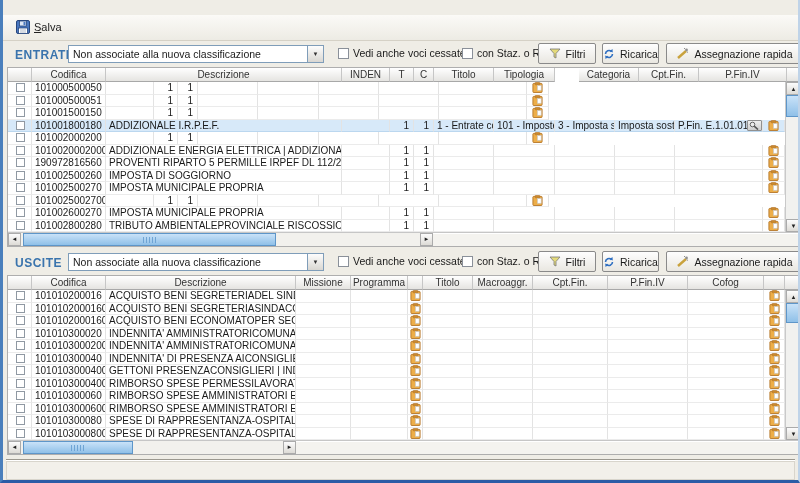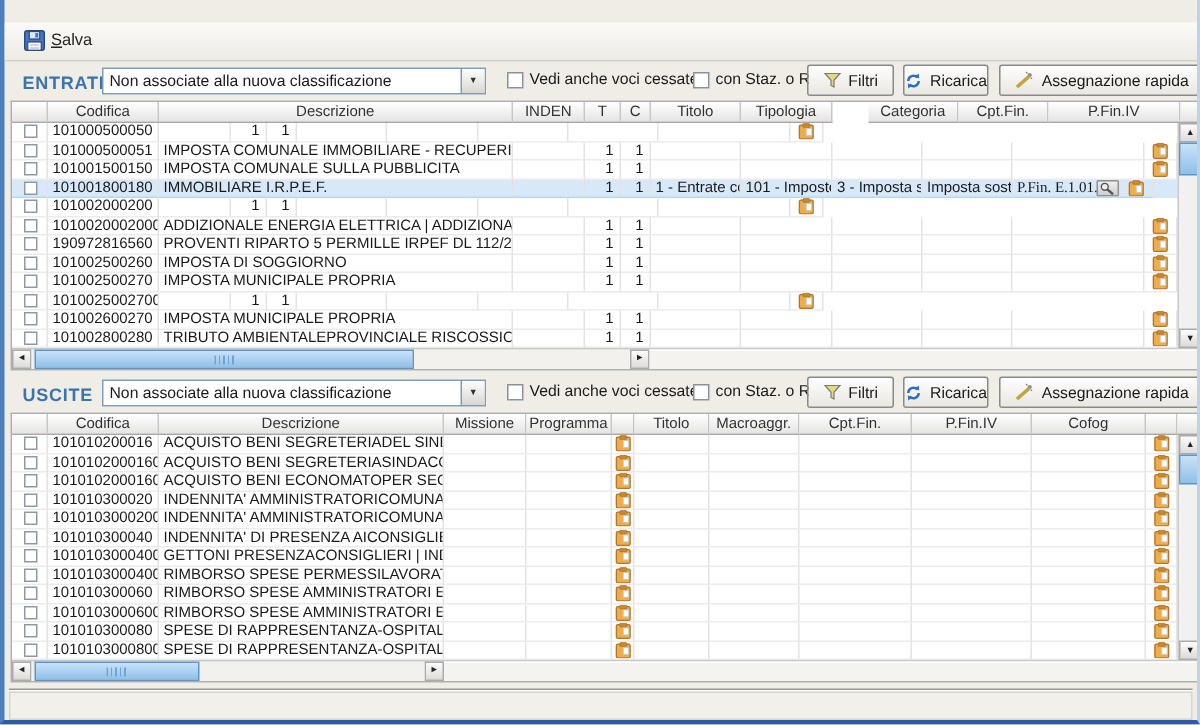--- a/index.html
+++ b/index.html
@@ -179,65 +179,63 @@
           <div class="gcell" style="width: 88px;"></div>
           <div class="gcell icell" style="width: 22px;"><span style="display: inline-block; margin-top: 0px;"><svg width="11" height="11" viewBox="0 0 11 12">
                 <rect x="0.5" y="1.5" width="10" height="10" rx="1" fill="#EDAE49" stroke="#B5762A"></rect>
                 <rect x="3" y="0.5" width="5" height="2.6" rx="0.5" fill="#C98A2E" stroke="#B5762A" stroke-width="0.7"></rect>
                 <rect x="5.5" y="4" width="4" height="5" fill="#FFFFFF" stroke="#C8C8C8" stroke-width="0.7"></rect>
               </svg></span></div>
         </div>
         <div class="grow">
           <div class="gcell" style="width: 24px;"><span class="cb"></span></div>
           <div class="gcell" style="width: 74px;">101000500051</div>
-          <div class="gcell" style="width: 236px;">IMPOSTA COMUNALE IMMOBILIARE - RECUPERI</div>
           <div class="gcell" style="width: 48px;"></div>
           <div class="gcell" style="width: 24px; text-align: right; padding-right: 4px;">1</div>
           <div class="gcell" style="width: 20px; text-align: right; padding-right: 4px;">1</div>
           <div class="gcell" style="width: 60px;"></div>
           <div class="gcell" style="width: 61px;"></div>
           <div class="gcell" style="width: 60px;"></div>
           <div class="gcell" style="width: 60px;"></div>
           <div class="gcell" style="width: 88px;"></div>
           <div class="gcell icell" style="width: 22px;"><span style="display: inline-block; margin-top: 0px;"><svg width="11" height="11" viewBox="0 0 11 12">
                 <rect x="0.5" y="1.5" width="10" height="10" rx="1" fill="#EDAE49" stroke="#B5762A"></rect>
                 <rect x="3" y="0.5" width="5" height="2.6" rx="0.5" fill="#C98A2E" stroke="#B5762A" stroke-width="0.7"></rect>
                 <rect x="5.5" y="4" width="4" height="5" fill="#FFFFFF" stroke="#C8C8C8" stroke-width="0.7"></rect>
               </svg></span></div>
         </div>
         <div class="grow">
           <div class="gcell" style="width: 24px;"><span class="cb"></span></div>
           <div class="gcell" style="width: 74px;">101001500150</div>
-          <div class="gcell" style="width: 236px;">IMPOSTA COMUNALE SULLA PUBBLICITA</div>
           <div class="gcell" style="width: 48px;"></div>
           <div class="gcell" style="width: 24px; text-align: right; padding-right: 4px;">1</div>
           <div class="gcell" style="width: 20px; text-align: right; padding-right: 4px;">1</div>
           <div class="gcell" style="width: 60px;"></div>
           <div class="gcell" style="width: 61px;"></div>
           <div class="gcell" style="width: 60px;"></div>
           <div class="gcell" style="width: 60px;"></div>
           <div class="gcell" style="width: 88px;"></div>
           <div class="gcell icell" style="width: 22px;"><span style="display: inline-block; margin-top: 0px;"><svg width="11" height="11" viewBox="0 0 11 12">
                 <rect x="0.5" y="1.5" width="10" height="10" rx="1" fill="#EDAE49" stroke="#B5762A"></rect>
                 <rect x="3" y="0.5" width="5" height="2.6" rx="0.5" fill="#C98A2E" stroke="#B5762A" stroke-width="0.7"></rect>
                 <rect x="5.5" y="4" width="4" height="5" fill="#FFFFFF" stroke="#C8C8C8" stroke-width="0.7"></rect>
               </svg></span></div>
         </div>
         <div class="grow sel">
           <div class="gcell" style="width: 24px;"><span class="cb"></span></div>
           <div class="gcell" style="width: 74px;">101001800180</div>
-          <div class="gcell" style="width: 236px;">IMMOBILIARE I.R.P.E.F.</div>
+          <div class="gcell" style="width: 236px;">ADDIZIONALE I.R.P.E.F.</div>
           <div class="gcell" style="width: 48px;"></div>
           <div class="gcell" style="width: 24px; text-align: right; padding-right: 4px;">1</div>
           <div class="gcell" style="width: 20px; text-align: right; padding-right: 4px;">1</div>
           <div class="gcell" style="width: 60px;">1 - Entrate cor</div>
           <div class="gcell" style="width: 61px;">101 - Imposte</div>
           <div class="gcell" style="width: 60px;">3 - Imposta sc</div>
           <div class="gcell" style="width: 60px;">Imposta sostitutiva c</div>
-          <div class="gcell" style="width: 72px; font-family: Liberation Serif, serif;">P.Fin. E.1.01.01<span class="mag">
+          <div class="gcell" style="width: 88px;">P.Fin. E.1.01.01<span class="mag">
               <svg width="12" height="9" viewBox="0 0 12 9">
                 <circle cx="4.5" cy="3.5" r="2.3" fill="#ECECEC" stroke="#555" stroke-width="0.9"></circle>
                 <line x1="6.2" y1="5.2" x2="10" y2="8.5" stroke="#555" stroke-width="1.6"></line>
               </svg>
             </span></div>
           <div class="gcell icell" style="width: 22px;"><span style="display: inline-block; margin-top: 0px;"><svg width="11" height="11" viewBox="0 0 11 12">
                 <rect x="0.5" y="1.5" width="10" height="10" rx="1" fill="#EDAE49" stroke="#B5762A"></rect>
                 <rect x="3" y="0.5" width="5" height="2.6" rx="0.5" fill="#C98A2E" stroke="#B5762A" stroke-width="0.7"></rect>
                 <rect x="5.5" y="4" width="4" height="5" fill="#FFFFFF" stroke="#C8C8C8" stroke-width="0.7"></rect>
               </svg></span></div>

